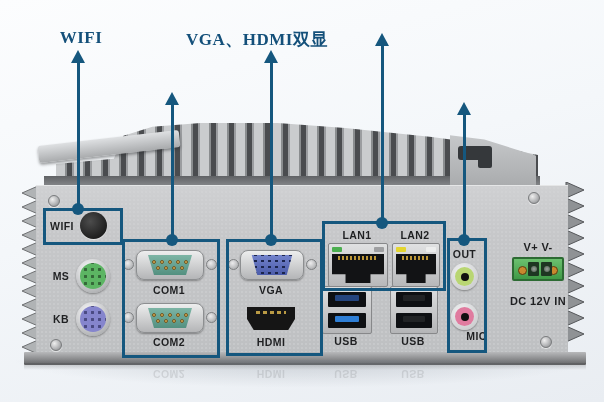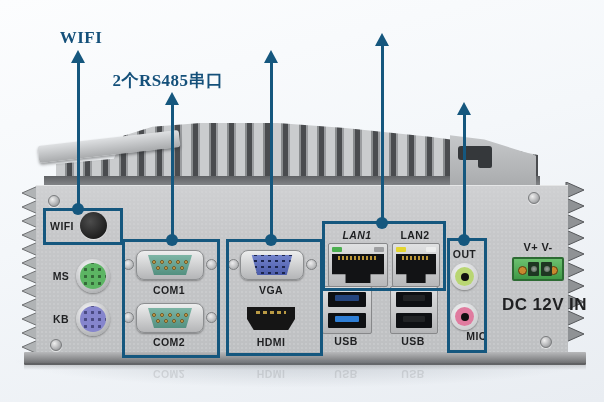--- a/index.html
+++ b/index.html
@@ -260,21 +260,21 @@
   <div class="dsub" style="left:240px; top:250px; width:62px;">
     <div class="dsub-inner blue"></div>
   </div>
   <div class="ptext" style="left:240px; top:284px; width:62px;">VGA</div>
 
   <div class="hdmi">
     <div class="hdmi-strip"></div>
   </div>
   <div class="ptext" style="left:247px; top:336px; width:48px;">HDMI</div>
 
-  <div class="ptext" style="left:328px; top:229px; width:58px;font-style:italic;">LAN1</div>
+  <div class="ptext" style="left:328px; top:229px; width:58px;">LAN1</div>
   <div class="ptext" style="left:392px; top:229px; width:46px;">LAN2</div>
   <div class="rj45" style="left:328px; top:243px; width:58px;">
     <div class="led" style="left:3px; background:#4caf50;"></div>
     <div class="led" style="right:3px; background:#9e9fa1;"></div>
     <div class="rj45-port">
       <div class="rj45-pins"></div>
     </div>
   </div>
   <div class="rj45" style="left:392px; top:243px; width:46px;">
     <div class="led" style="left:3px; background:#e3d52f;"></div>
@@ -319,38 +319,38 @@
   <div class="dcterm">
     <div class="dc-hole" style="left:4px;"></div>
     <div class="dc-hole" style="right:4px;"></div>
     <div class="dc-block" style="left:14px;">
       <div class="dc-screw"></div>
     </div>
     <div class="dc-block" style="left:27px;">
       <div class="dc-screw"></div>
     </div>
   </div>
-  <div class="ptext" style="left:502px; top:295px; width:72px; font-size:17px;">DC 12V IN</div>
+  <div class="ptext" style="left:502px; top:295px; width:72px; font-size:11px;">DC 12V IN</div>
 
   <div class="obox" style="left:43px; top:208px; width:74px; height:31px;"></div>
   <div class="obox" style="left:122px; top:239px; width:92px; height:113px;"></div>
   <div class="obox" style="left:226px; top:239px; width:91px; height:111px;"></div>
   <div class="obox" style="left:322px; top:221px; width:118px; height:64px;"></div>
   <div class="obox" style="left:447px; top:238px; width:34px; height:109px;"></div>
 
   <div class="callout-label" style="left:81px; top:28px;">WIFI</div>
   <div class="arrow-up" style="left:71px; top:50px;"></div>
   <div class="cline" style="left:76.5px; top:61px; height:149px;"></div>
   <div class="cdot" style="left:72px; top:203px;"></div>
 
-  <div class="callout-label" style="left:168px; top:69px;">2个RS485串口</div>
   <div class="arrow-up" style="left:165px; top:92px;"></div>
   <div class="cline" style="left:170.5px; top:103px; height:138px;"></div>
   <div class="cdot" style="left:166px; top:234px;"></div>
 
+  <div class="callout-label" style="left:257px; top:28px;">VGA、HDMI双显</div>
   <div class="arrow-up" style="left:264px; top:50px;"></div>
   <div class="cline" style="left:269.5px; top:61px; height:180px;"></div>
   <div class="cdot" style="left:265px; top:234px;"></div>
 
   <div class="arrow-up" style="left:375px; top:33px;"></div>
   <div class="cline" style="left:380.5px; top:44px; height:179px;"></div>
   <div class="cdot" style="left:376px; top:217px;"></div>
 
   <div class="arrow-up" style="left:457px; top:102px;"></div>
   <div class="cline" style="left:462.5px; top:113px; height:127px;"></div>

